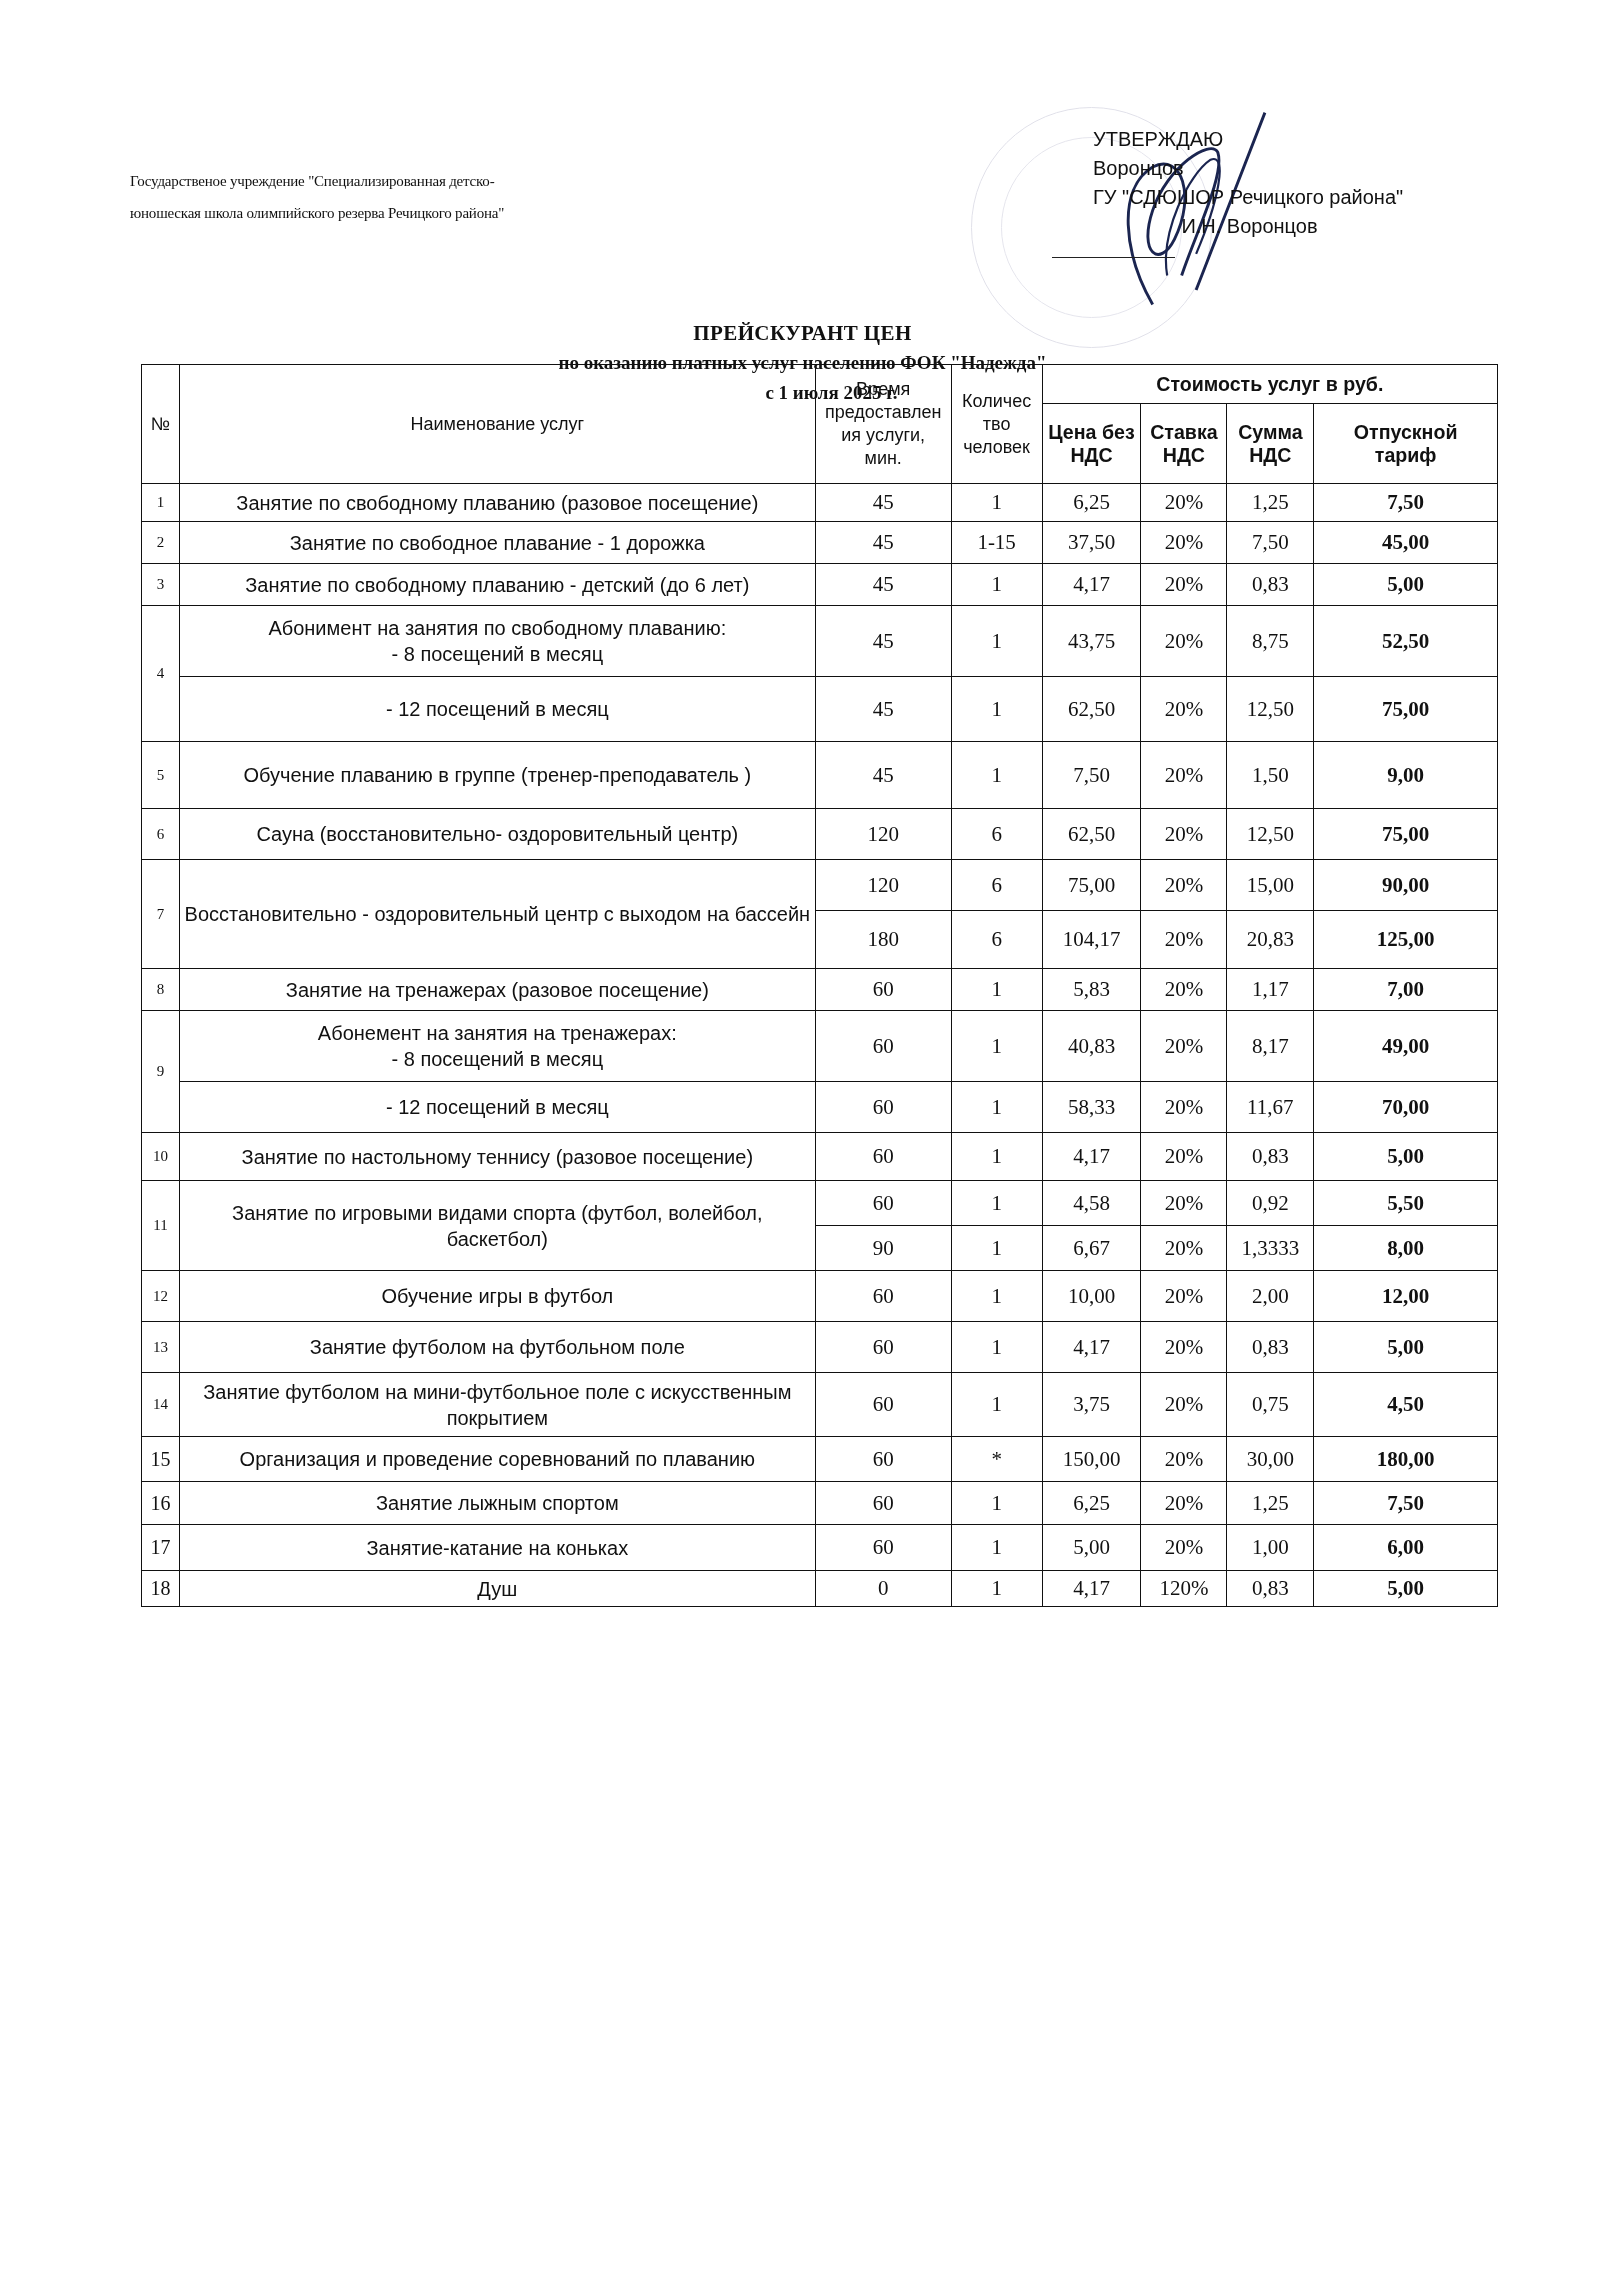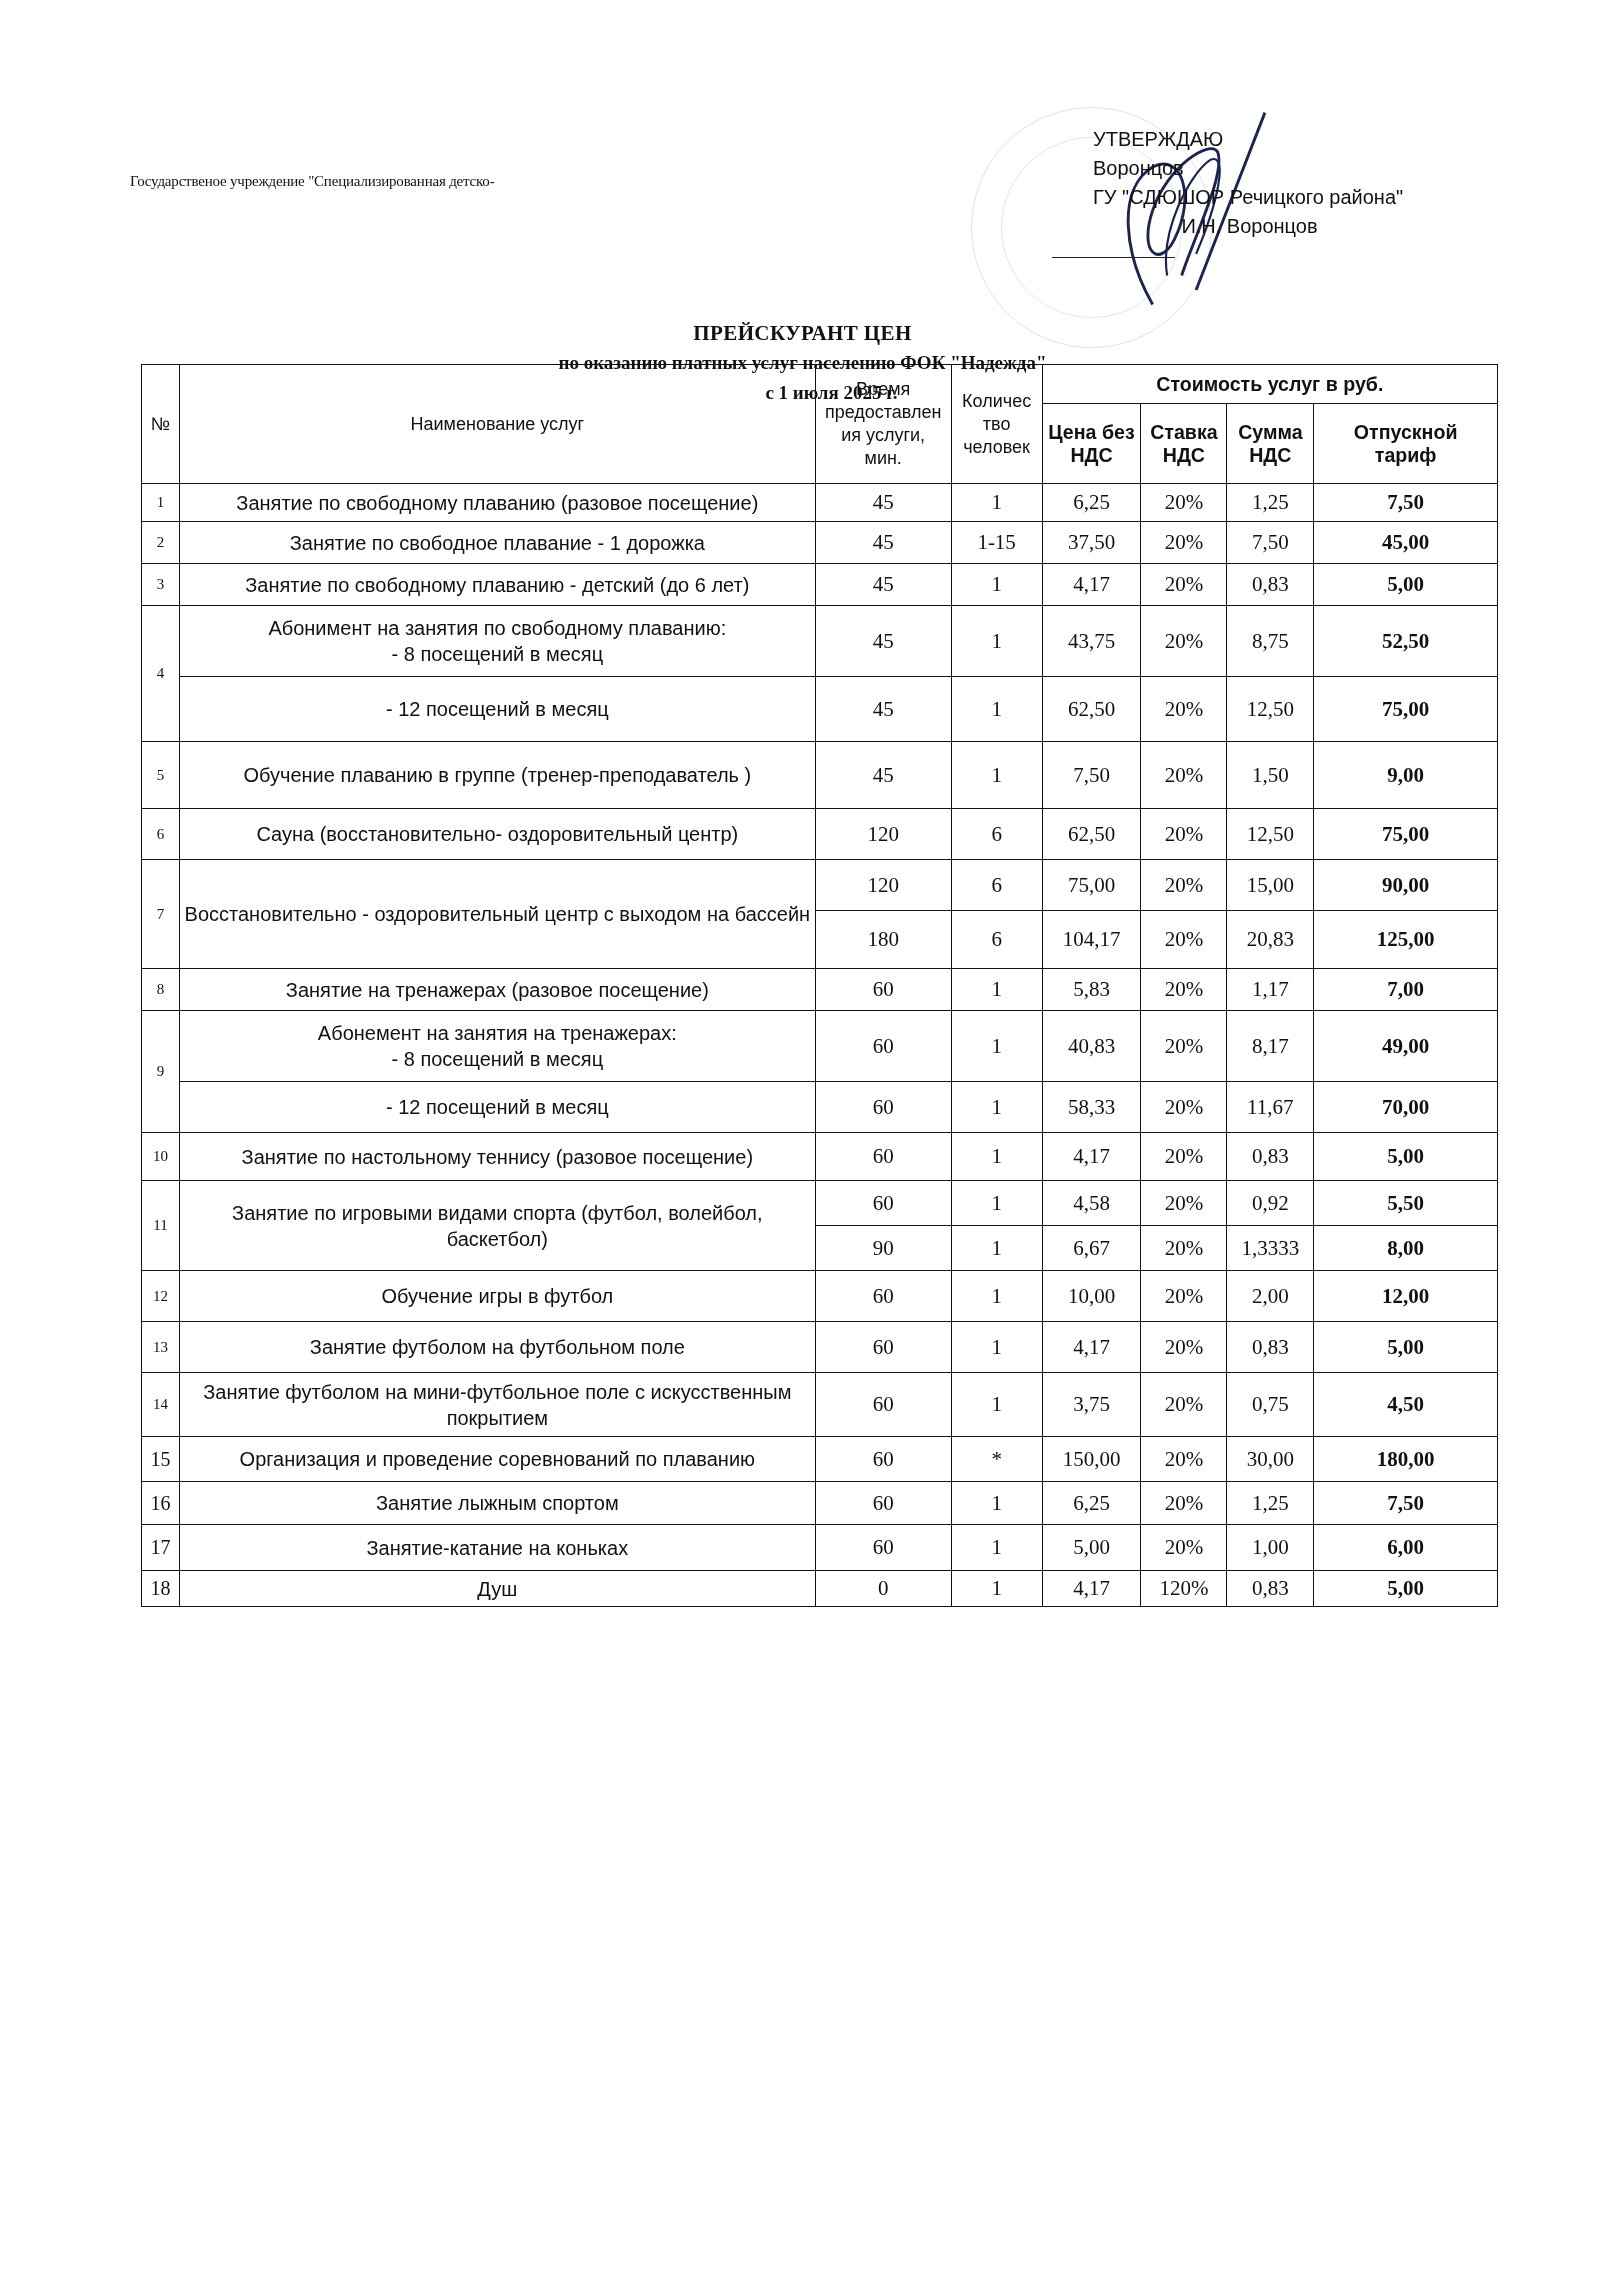--- a/index.html
+++ b/index.html
@@ -50,20 +50,21 @@
   table.prices td.c { text-align: center; }
   table.prices td.tariff { text-align: center; font-weight: bold; }
   .h2 { height: 38px; }
   .h3 { height: 42px; }
 </style>
 </head>
 <body>
 
 <div class="org">
   <div>Государственое учреждение "Специализированная детско-</div>
+  <div>юношеская школа олимпийского резерва Речицкого района"</div>
 </div>
 
 <div class="stamp"></div>
 <svg class="signature" viewBox="0 0 230 290">
   <path d="M60 270 C 20 200, 10 110, 60 80 C 100 60, 120 120, 90 180 C 70 220, 40 200, 60 140 C 80 80, 140 40, 150 60 C 160 90, 120 170, 100 230 M120 250 L 215 5" fill="none" stroke="#1b2550" stroke-width="4"></path>
   <path d="M80 230 C 70 170, 110 90, 140 70 C 165 60, 150 130, 120 200" fill="none" stroke="#1b2550" stroke-width="3"></path>
 </svg>
 
 <div class="approve">
   <span class="line">УТВЕРЖДАЮ</span>

